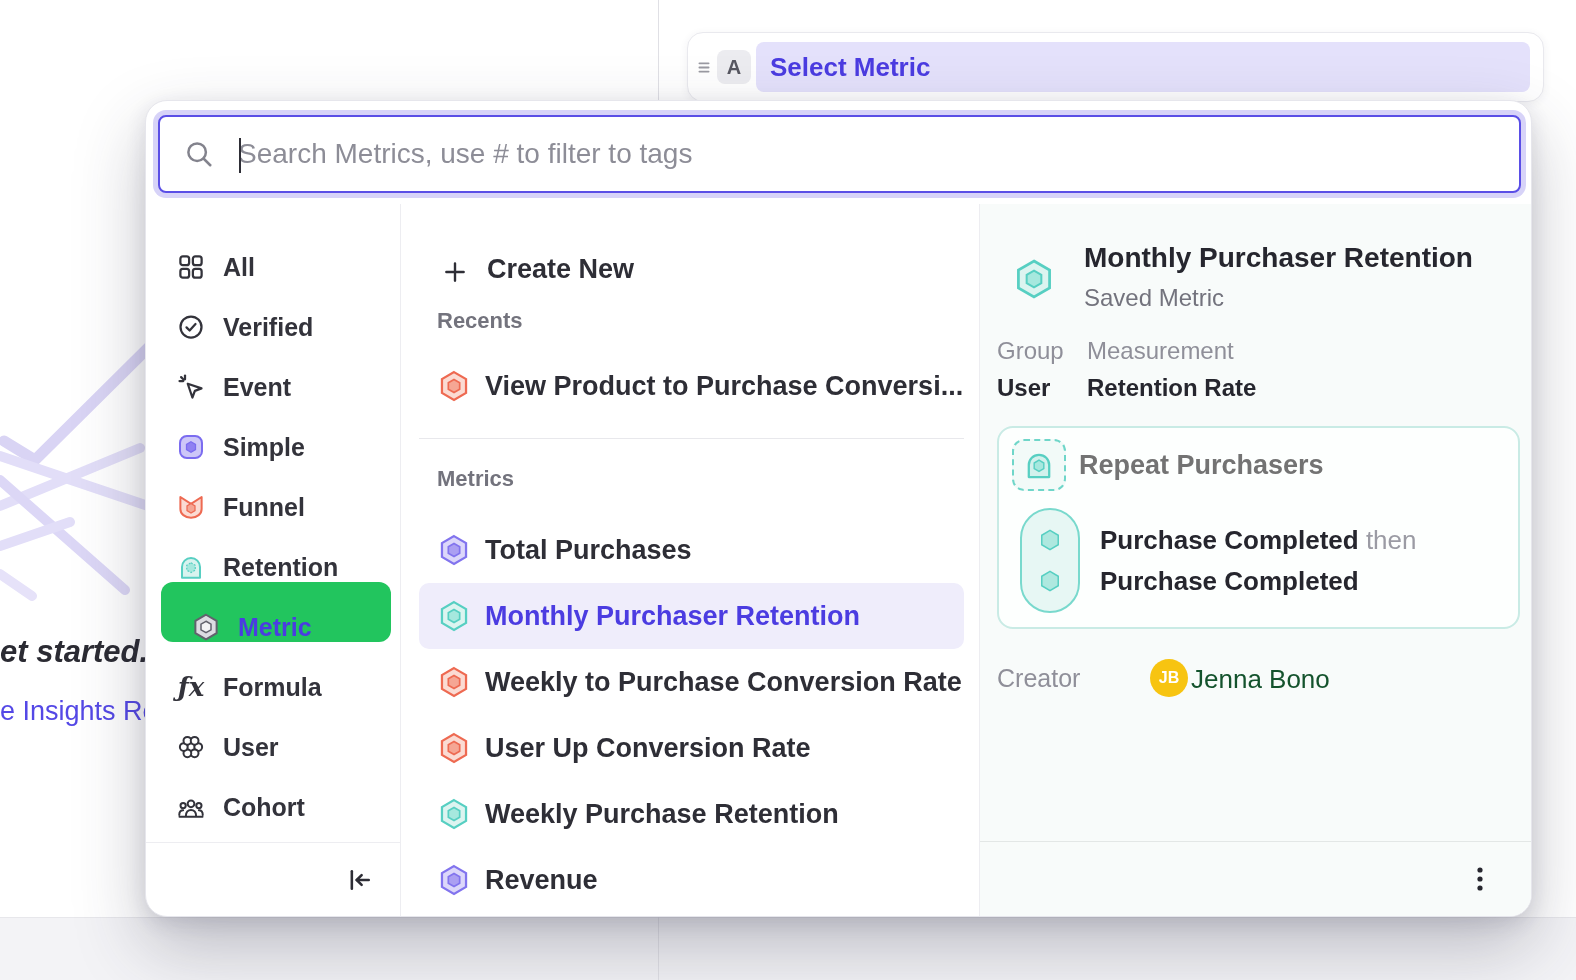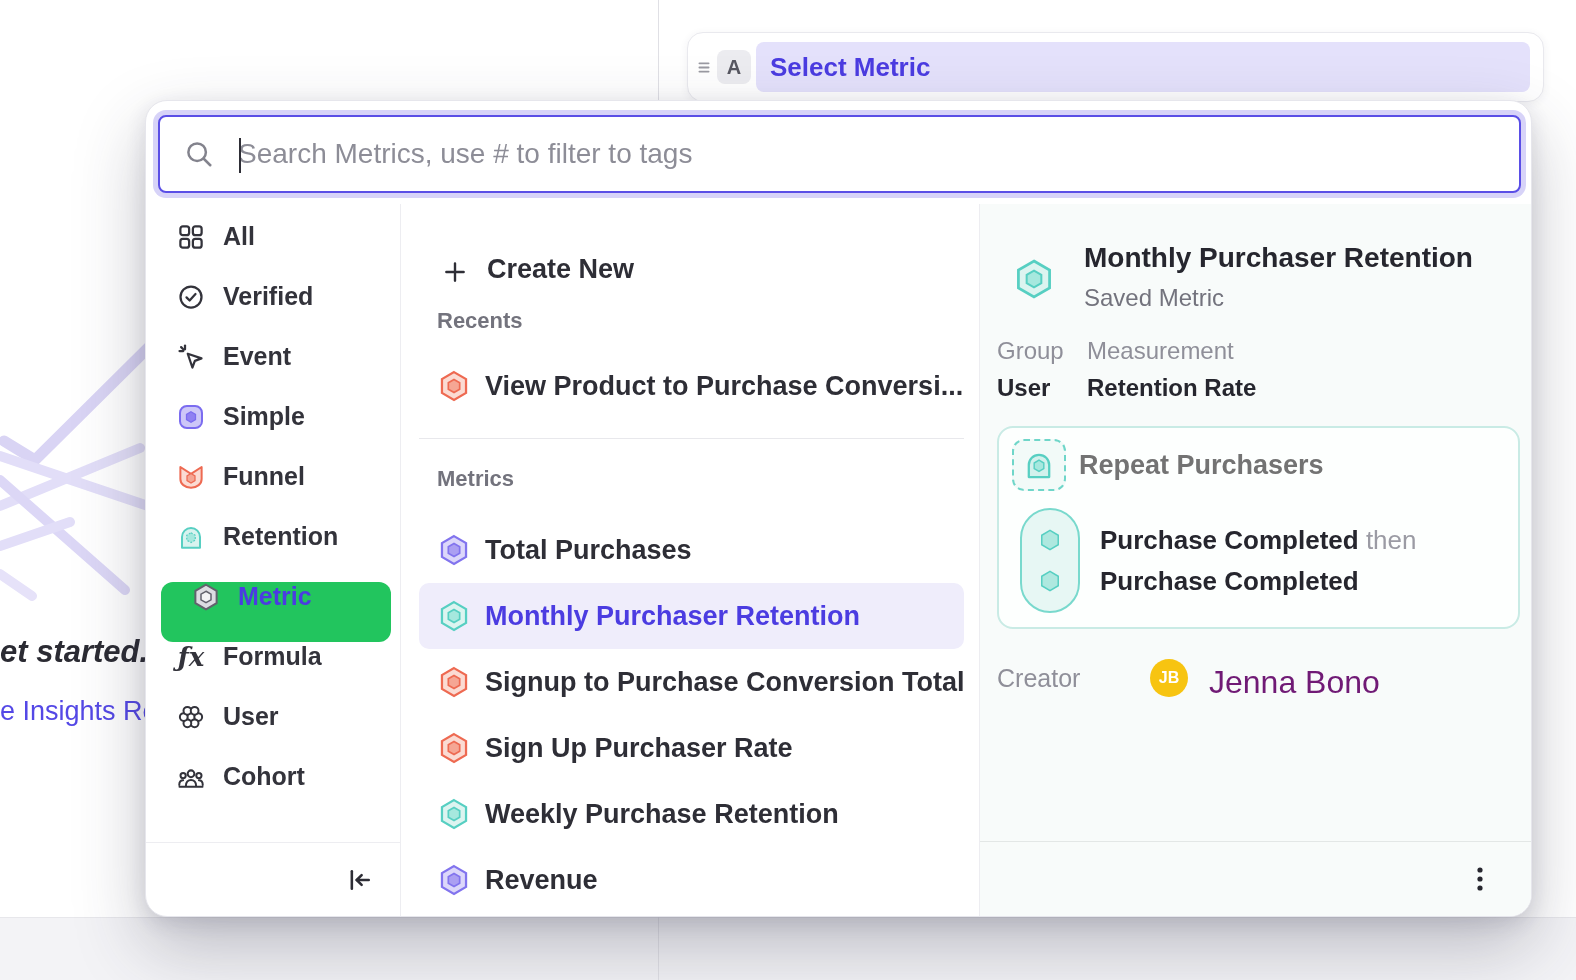--- a/index.html
+++ b/index.html
@@ -30,21 +30,21 @@
   .search-box{position:absolute;left:12px;top:14px;width:1363px;height:78px;border:2px solid #5a4ee6;border-radius:8px;
               box-shadow:0 0 0 5px #d7d3f8;display:flex;align-items:center;padding-left:24px;box-sizing:border-box;background:#fff;}
   .search-icon{width:30px;height:30px;color:#83838d;margin-right:22px;flex:none;}
   .search-input{border:none;outline:none;flex:1;font-size:28px;color:#2e2e36;font-family:inherit;background:transparent;}
   .search-input::placeholder{color:#8d8d97;}
   .caret{position:absolute;left:79px;top:21px;width:2px;height:35px;background:#2e2e36;}
 
   
   .sidebar{position:absolute;left:0;top:103px;bottom:0;width:255px;border-right:1px solid #ededf1;box-sizing:border-box;}
   .side-list{padding-top:18px;}
-  .side-item{height:60px;display:flex;align-items:flex-start;gap:17px;padding-left:30px;font-size:25px;font-weight:600;
+  .side-item{height:60px;display:flex;align-items:flex-end;gap:17px;padding-left:30px;font-size:25px;font-weight:600;
              color:#33333b;cursor:pointer;}
   .side-item .sicon{width:30px;height:30px;flex:none;color:#33333b;}
   .side-item.selected{background:#22c55e;border-radius:12px;margin:0 9px 0 15px;color:#4b3ce1;}
   .fx{font-family:"DejaVu Serif",serif;font-style:italic;font-size:26px;line-height:30px;text-align:center;width:30px;}
   .side-footer{position:absolute;bottom:0;left:0;width:100%;height:74px;border-top:1px solid #ededf1;display:flex;
                align-items:center;justify-content:flex-end;padding-right:26px;box-sizing:border-box;}
   .collapse-btn{width:28px;height:28px;color:#2e2e36;cursor:pointer;}
 
   
   .mid{position:absolute;left:256px;top:103px;bottom:0;width:578px;border-right:1px solid #ededf1;box-sizing:border-box;}
@@ -90,21 +90,21 @@
   .hx1{top:17px;} .hx2{top:58px;}
   .step1{position:absolute;left:101px;top:97px;font-size:26px;white-space:nowrap;}
   .step2{position:absolute;left:101px;top:138px;font-size:26px;white-space:nowrap;}
   .step-ev{font-weight:700;color:#26262e;}
   .step-conn{font-weight:500;color:#9b9ba4;}
 
   .creator-row{position:absolute;left:17px;top:455px;height:38px;width:520px;}
   .creator-label{position:absolute;left:0;top:5px;font-size:25px;color:#8f8f99;}
   .avatar{position:absolute;left:153px;top:0;width:38px;height:38px;border-radius:50%;background:#f7c411;color:#fff;
           font-weight:700;font-size:16px;display:flex;align-items:center;justify-content:center;}
-  .creator-name{position:absolute;left:212px;top:5px;font-size:32px;color:#701a75;}
+  .creator-name{position:absolute;left:194px;top:5px;font-size:26px;color:#14532d;}
 
   .panel-footer{position:absolute;left:0;bottom:0;width:100%;height:74px;border-top:1px solid #e3e7e6;}
   .kebab{position:absolute;right:36px;top:22px;width:30px;height:30px;color:#26262e;cursor:pointer;}
 </style>
 </head>
 <body>
 
 <div class="stage">
 
   <div class="bg-footer"></div>
@@ -299,30 +299,30 @@
         </span>
         <span>Monthly Purchaser Retention</span>
       </div>
       <div class="mrow" style="top:445px">
         <span class="hex hex-orange">
           <svg viewBox="0 0 24 24">
               <path class="outer" stroke-width="1.6" d="M12 2.2L20.5 7.1V16.9L12 21.8 3.5 16.9V7.1z"></path>
               <path class="inner" stroke-width="1.2" d="M12 7.4L16 9.7v4.6L12 16.6 8 14.3V9.7z"></path>
             </svg>
         </span>
-        <span>Signup to Purchase Conversion Total</span>
+        <span>Weekly to Purchase Conversion Rate</span>
       </div>
       <div class="mrow" style="top:511px">
         <span class="hex hex-orange">
           <svg viewBox="0 0 24 24">
               <path class="outer" stroke-width="1.6" d="M12 2.2L20.5 7.1V16.9L12 21.8 3.5 16.9V7.1z"></path>
               <path class="inner" stroke-width="1.2" d="M12 7.4L16 9.7v4.6L12 16.6 8 14.3V9.7z"></path>
             </svg>
         </span>
-        <span>Sign Up Purchaser Rate</span>
+        <span>User Up Conversion Rate</span>
       </div>
       <div class="mrow" style="top:577px">
         <span class="hex hex-teal">
           <svg viewBox="0 0 24 24">
               <path class="outer" stroke-width="1.6" d="M12 2.2L20.5 7.1V16.9L12 21.8 3.5 16.9V7.1z"></path>
               <path class="inner" stroke-width="1.2" d="M12 7.4L16 9.7v4.6L12 16.6 8 14.3V9.7z"></path>
             </svg>
         </span>
         <span>Weekly Purchase Retention</span>
       </div>

